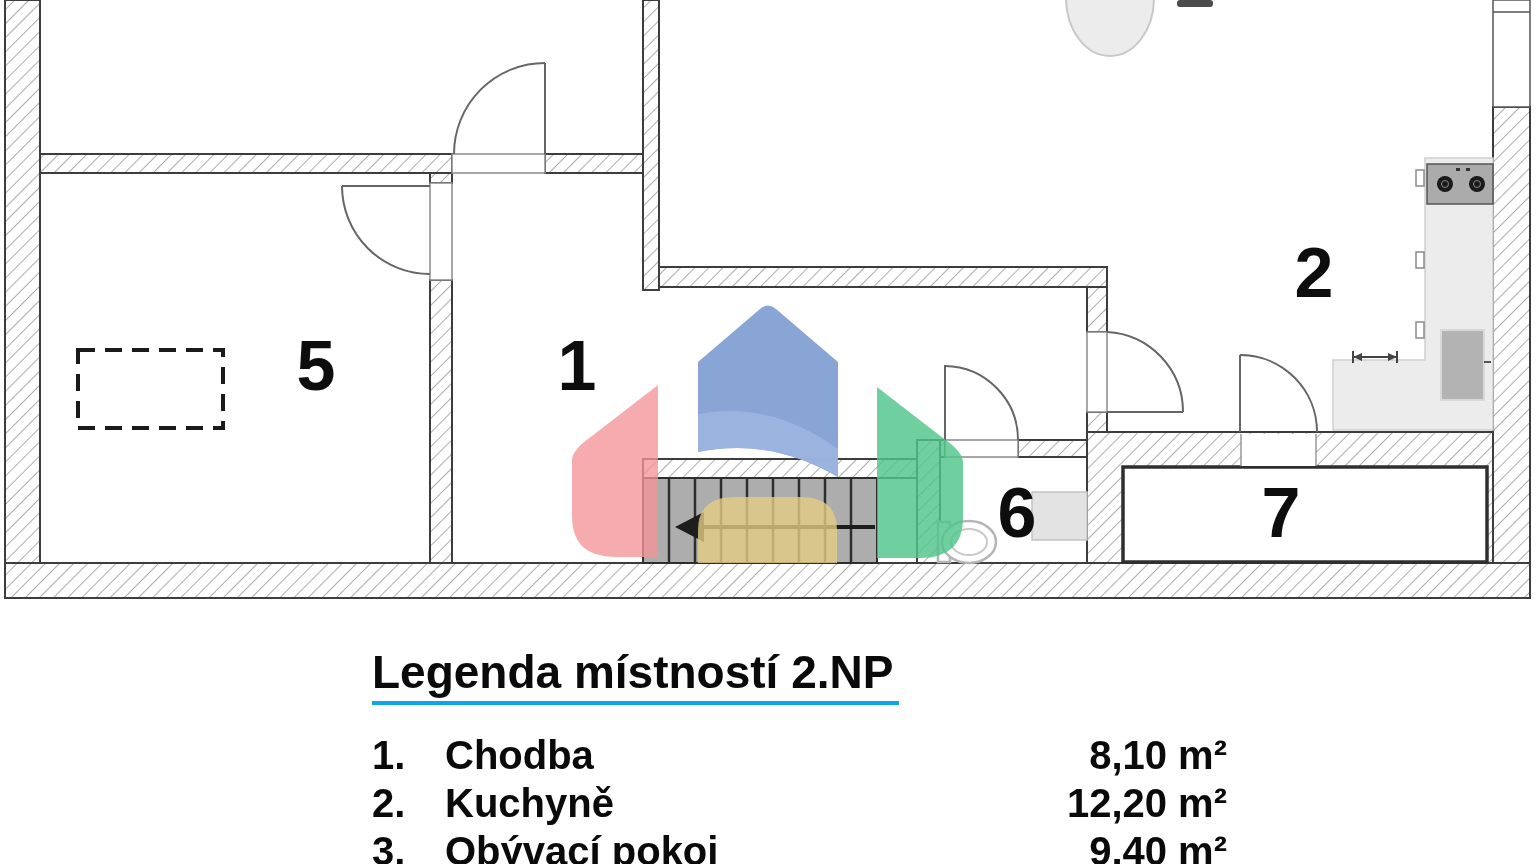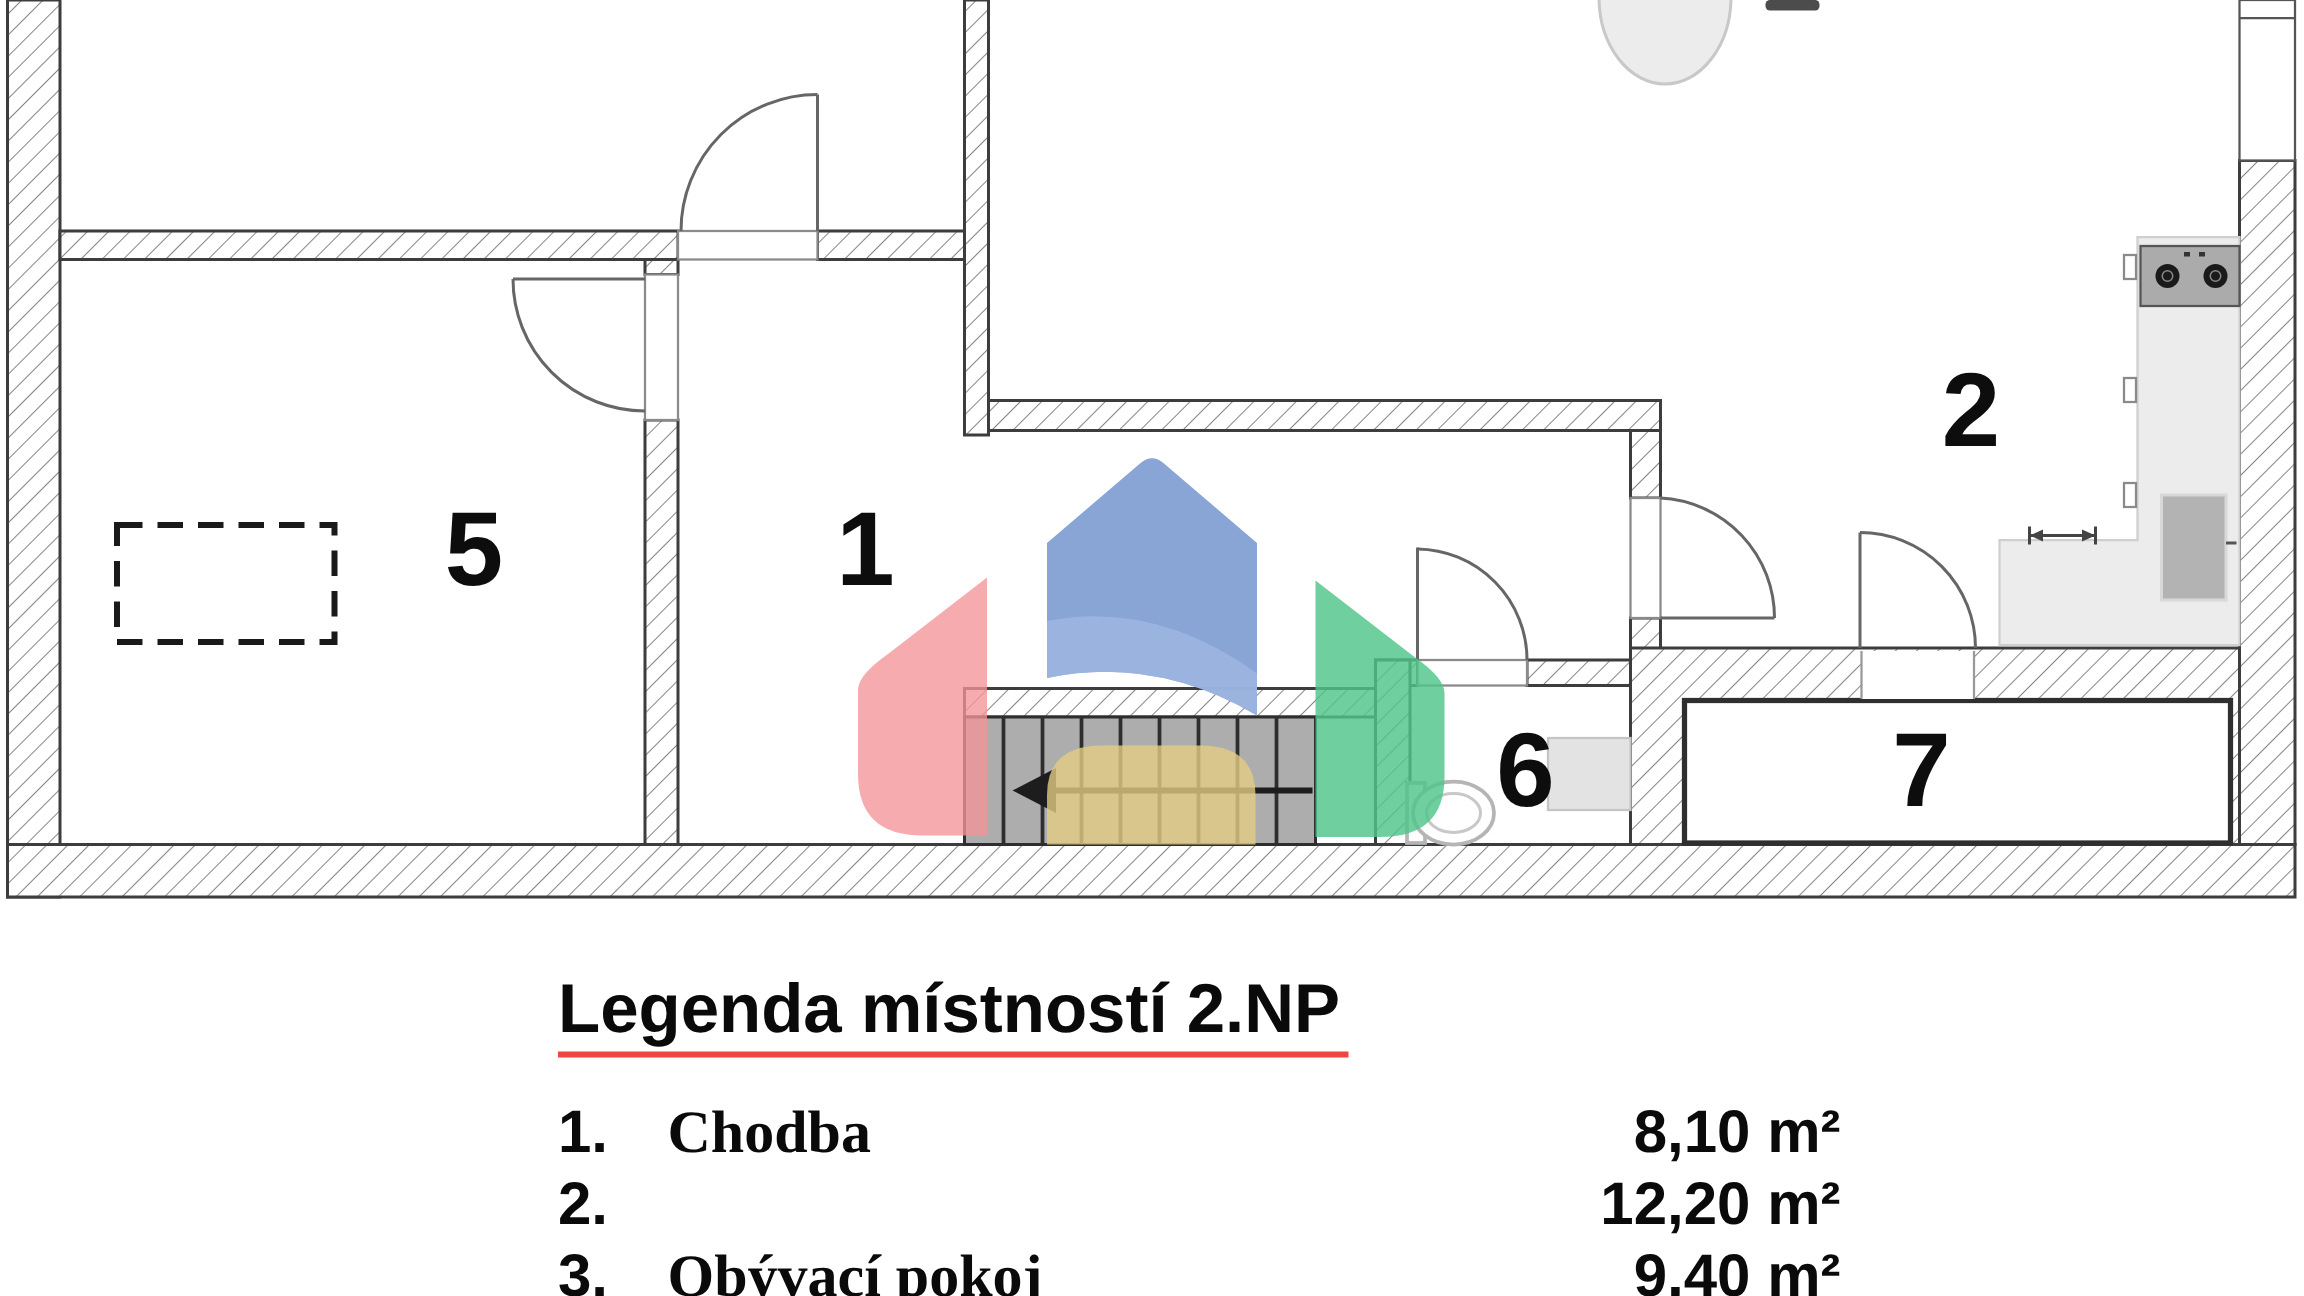--- a/index.html
+++ b/index.html
@@ -8,25 +8,25 @@
     background:#ffffff;font-family:"Liberation Sans",sans-serif;
   }
   .plan{position:absolute;left:0;top:0;}
   .wall{fill:url(#hatch);stroke:#3d3d3d;stroke-width:2;}
   .rail{fill:url(#hatch);stroke:#3d3d3d;stroke-width:2;}
   .sill{fill:#ffffff;stroke:#8a8a8a;stroke-width:1.5;}
   .door{fill:none;stroke:#666;stroke-width:2;}
   .roomlabel{font-family:"Liberation Sans",sans-serif;font-size:70px;font-weight:bold;fill:#0d0d0d;text-anchor:middle;}
   .legend{position:absolute;left:372px;top:646px;width:855px;color:#0a0a0a;}
   .legend-title{display:inline-block;font-size:46px;font-weight:bold;line-height:52px;
-    border-bottom:4px solid #ef4444;padding-bottom:3px;padding-right:6px;}
+    border-bottom:4px solid #0ea5e9;padding-bottom:3px;padding-right:6px;}
   .legend-rows{margin-top:26px;}
   .legend-row{display:flex;align-items:baseline;font-size:40px;line-height:48px;height:48px;}
   .legend-row .num{width:73px;font-weight:bold;}
-  .legend-row .name{font-weight:bold;font-family:Liberation Serif, serif;}
+  .legend-row .name{font-weight:bold;}
   .legend-row .area{margin-left:auto;font-weight:700;}
 </style>
 </head>
 <body>
 
 <svg class="plan" width="1536" height="605" viewBox="0 0 1536 605" xmlns="http://www.w3.org/2000/svg">
   <defs>
     <pattern id="hatch" width="10" height="10" patternUnits="userSpaceOnUse" patternTransform="rotate(-45)">
       <rect width="10" height="10" fill="#ffffff"></rect>
       <line x1="0" y1="0" x2="10" y2="0" stroke="#777" stroke-width="1.2"></line>
@@ -163,20 +163,21 @@
 <div class="legend">
   <div class="legend-title">Legenda místností 2.NP</div>
   <div class="legend-rows">
     <div class="legend-row">
       <span class="num">1.</span>
       <span class="name">Chodba</span>
       <span class="area">8,10 m²</span>
     </div>
     <div class="legend-row">
       <span class="num">2.</span>
+      <span class="name">Kuchyně</span>
       <span class="area">12,20 m²</span>
     </div>
     <div class="legend-row">
       <span class="num">3.</span>
       <span class="name">Obývací pokoj</span>
       <span class="area">9,40 m²</span>
     </div>
   </div>
 </div>
 

